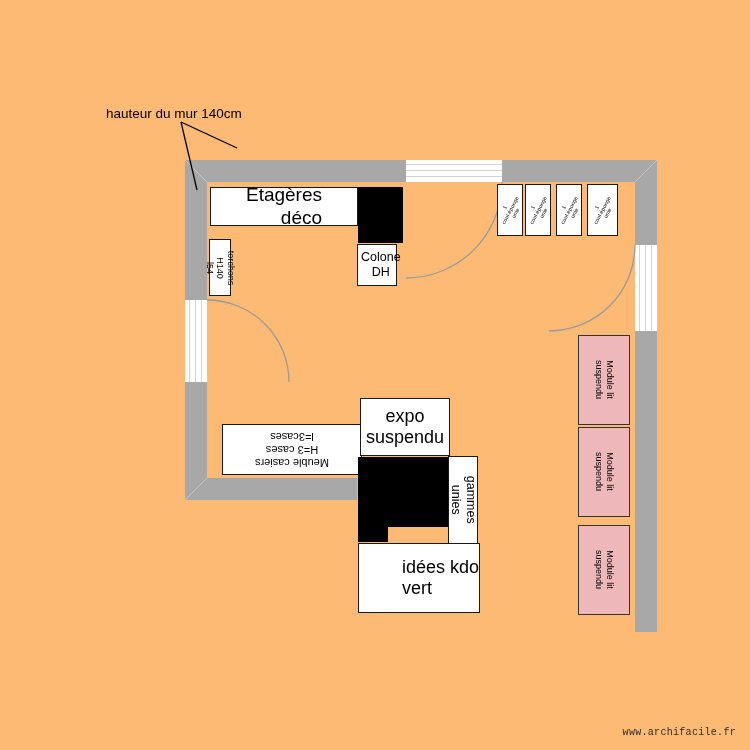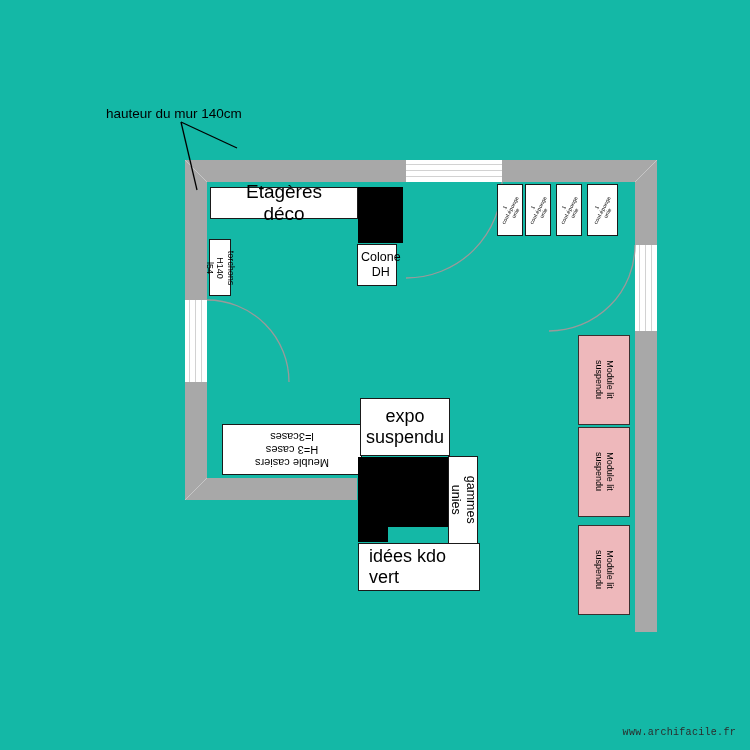--- a/index.html
+++ b/index.html
@@ -8,21 +8,21 @@
     background: #ffffff;
   }
   body {
     font-family: "Liberation Sans", sans-serif;
     -webkit-font-smoothing: antialiased;
   }
   #plan {
     position: relative;
     width: 750px;
     height: 750px;
-    background: #14b8a6;
+    background: #fdba74;
     overflow: hidden;
   }
 
   
   .wall {
     position: absolute;
     background: #a8a8a8;
   }
 
   
@@ -147,21 +147,21 @@
     <path d="M635,245 A86,86 0 0 1 549,331" stroke="#9a9a9a" stroke-width="1.3" fill="none"></path>
 
     <path d="M181,122 L197,190" stroke="#000" stroke-width="1.3" fill="none"></path>
     <path d="M181,122 L237,148" stroke="#000" stroke-width="1.3" fill="none"></path>
   </svg>
 
   <div class="annot" style="left:106px; top:106px;">
     <span>hauteur du mur 140cm</span>
   </div>
 
-  <div class="box f-xl" style="left:210px; top:187px; width:148px; height:32px;">
+  <div class="box f-xl" style="left:210px; top:187px; width:148px; height:39px;text-align:right;">
     <span class="lbl">Etagères
 déco</span>
   </div>
 
   <div class="box black" style="left:358px; top:187px; width:45px; height:56px;"></div>
 
   <div class="box f-xs rot90" style="left:209px; top:239px; width:22px; height:57px;">
     <span class="lbl">torchons
 H140 l54</span>
   </div>
@@ -205,20 +205,20 @@
 suspendu</span>
   </div>
 
   <div class="lshape" style="left:358px; top:457px; width:92px; height:70px;"></div>
   <div class="lshape" style="left:358px; top:457px; width:30px; height:85px;"></div>
 
   <div class="box f-md rot90" style="left:448px; top:456px; width:30px; height:88px;">
     <span class="lbl">gammes unies</span>
   </div>
 
-  <div class="box f-lg" style="left:358px; top:543px; width:122px; height:48px; justify-content:flex-start; padding-left:10px; text-align:left;">
+  <div class="box f-lg" style="left:358px; top:543px; width:122px; height:70px; justify-content:flex-end; padding-left:10px; text-align:left;">
     <span class="lbl">idées kdo
 vert</span>
   </div>
 
   <div class="footer">www.archifacile.fr</div>
 
 </div>
 
 </body></html>

